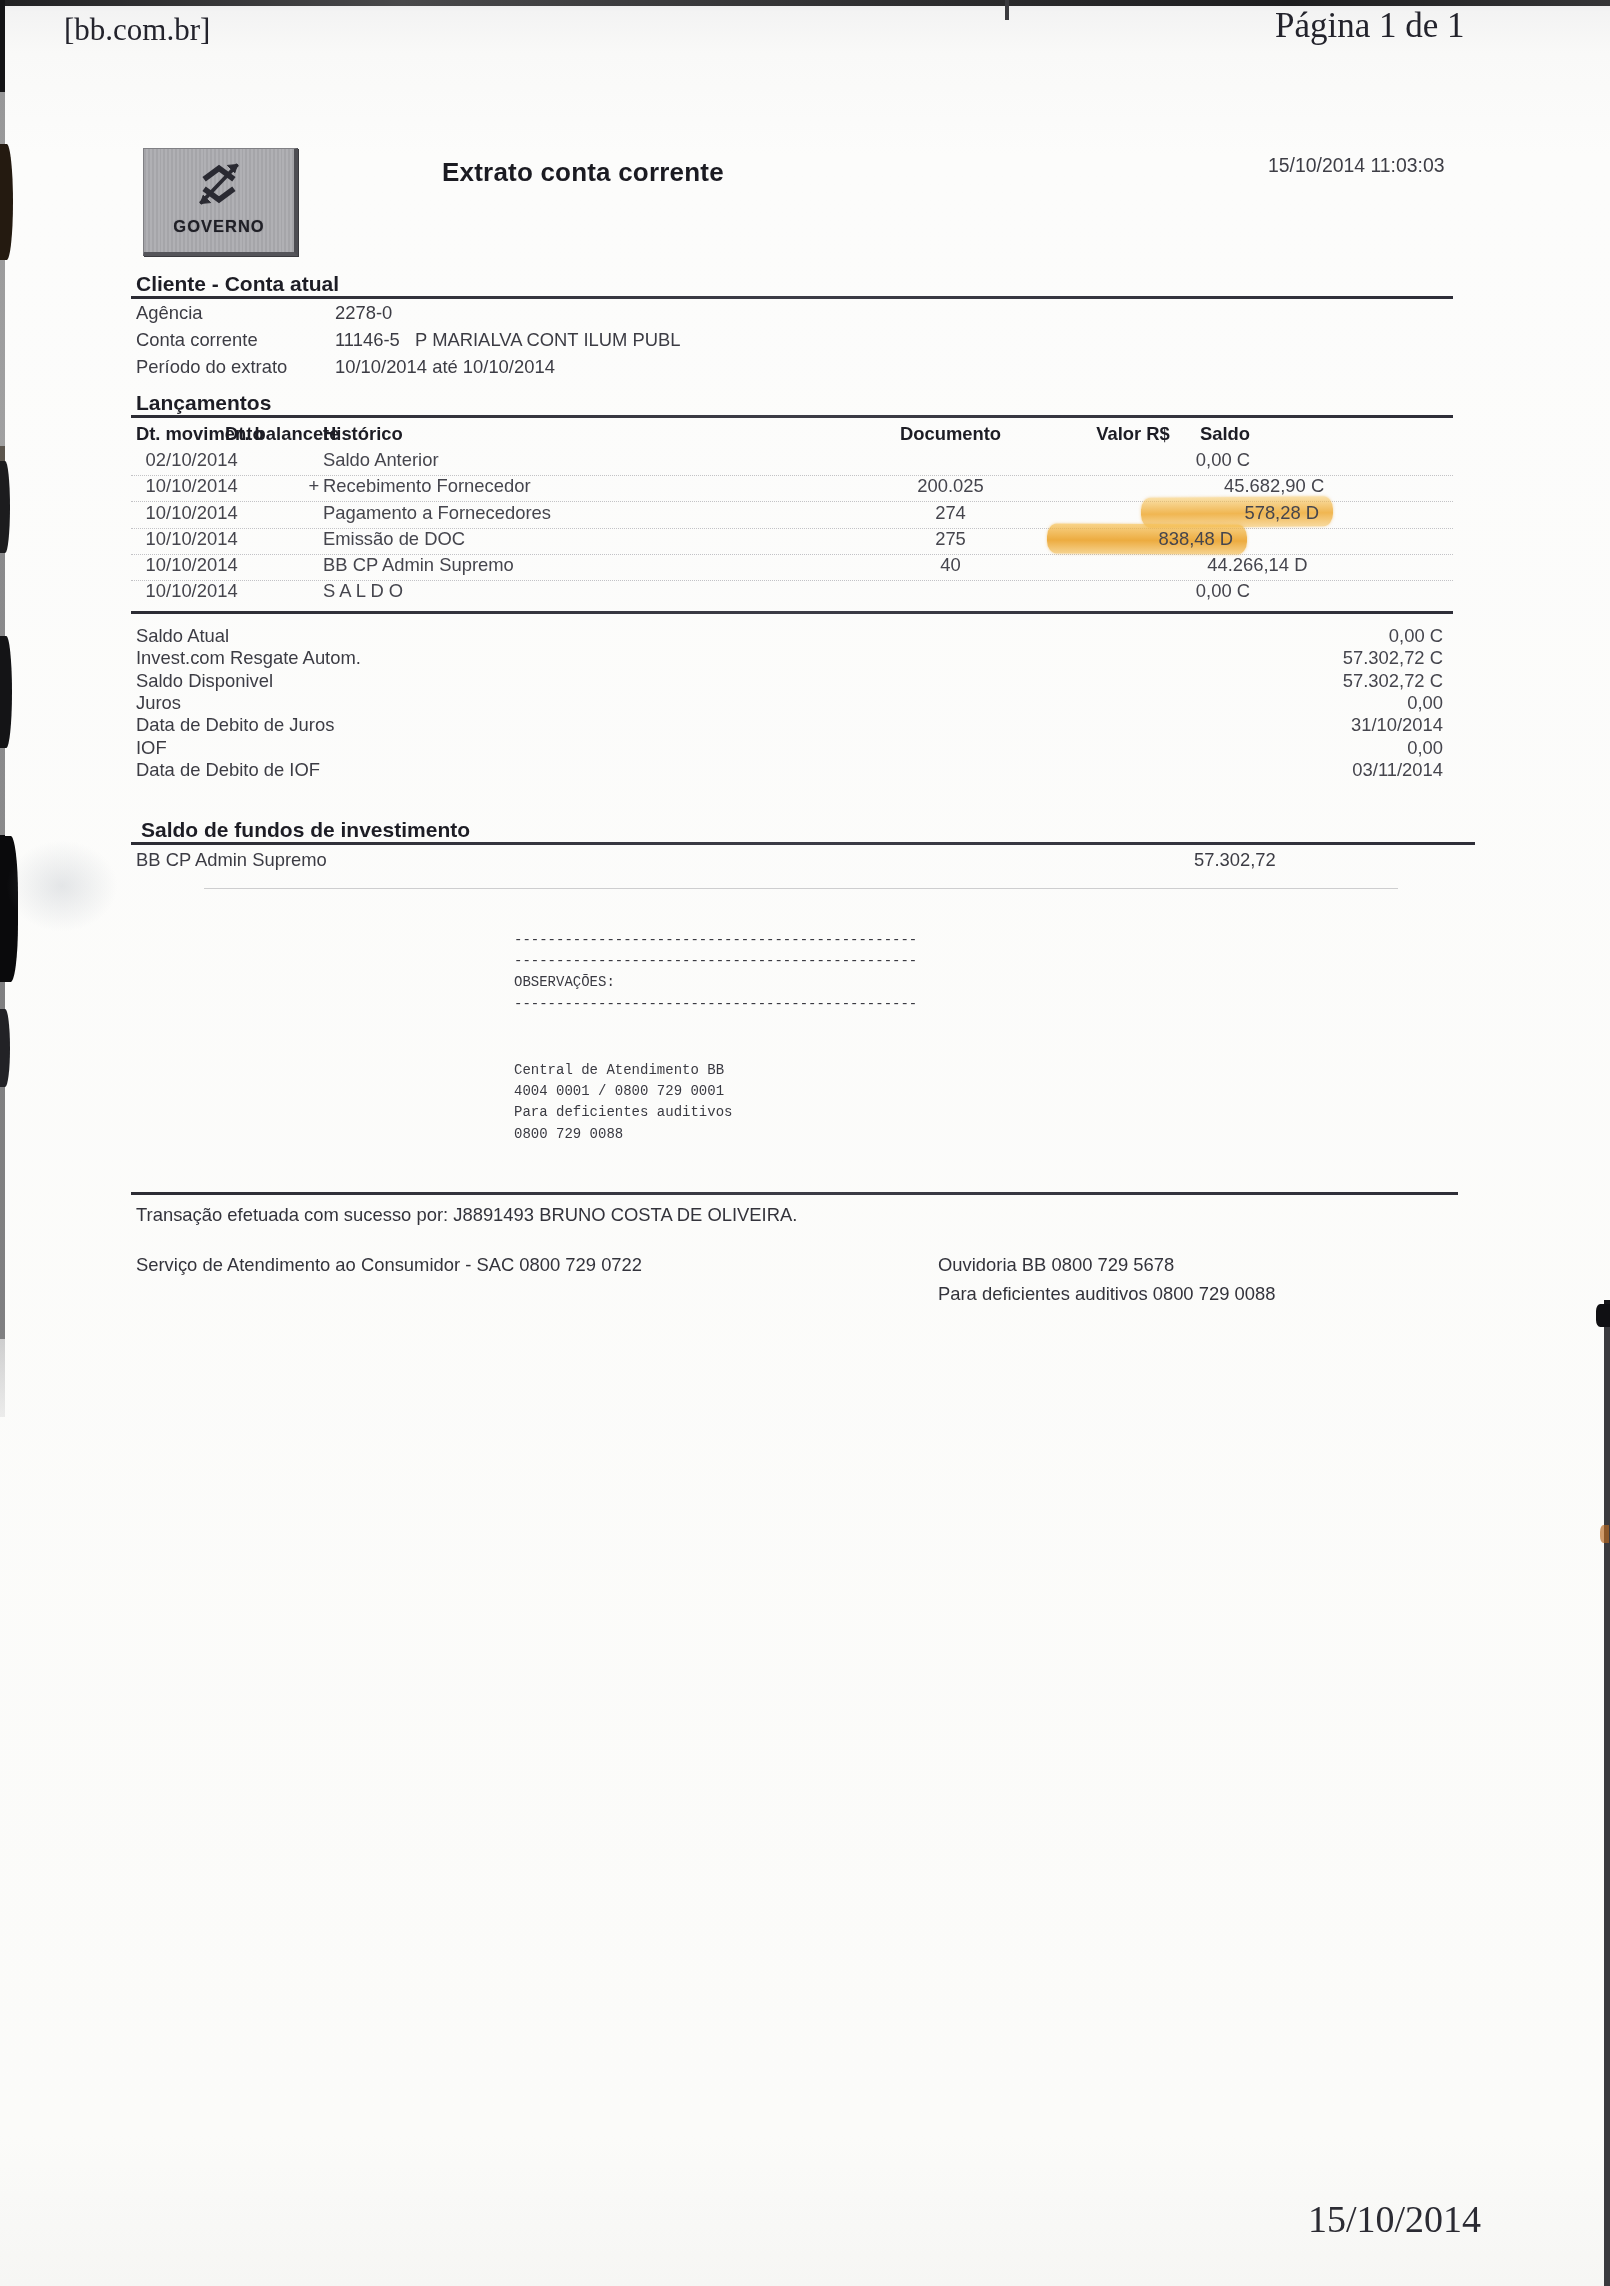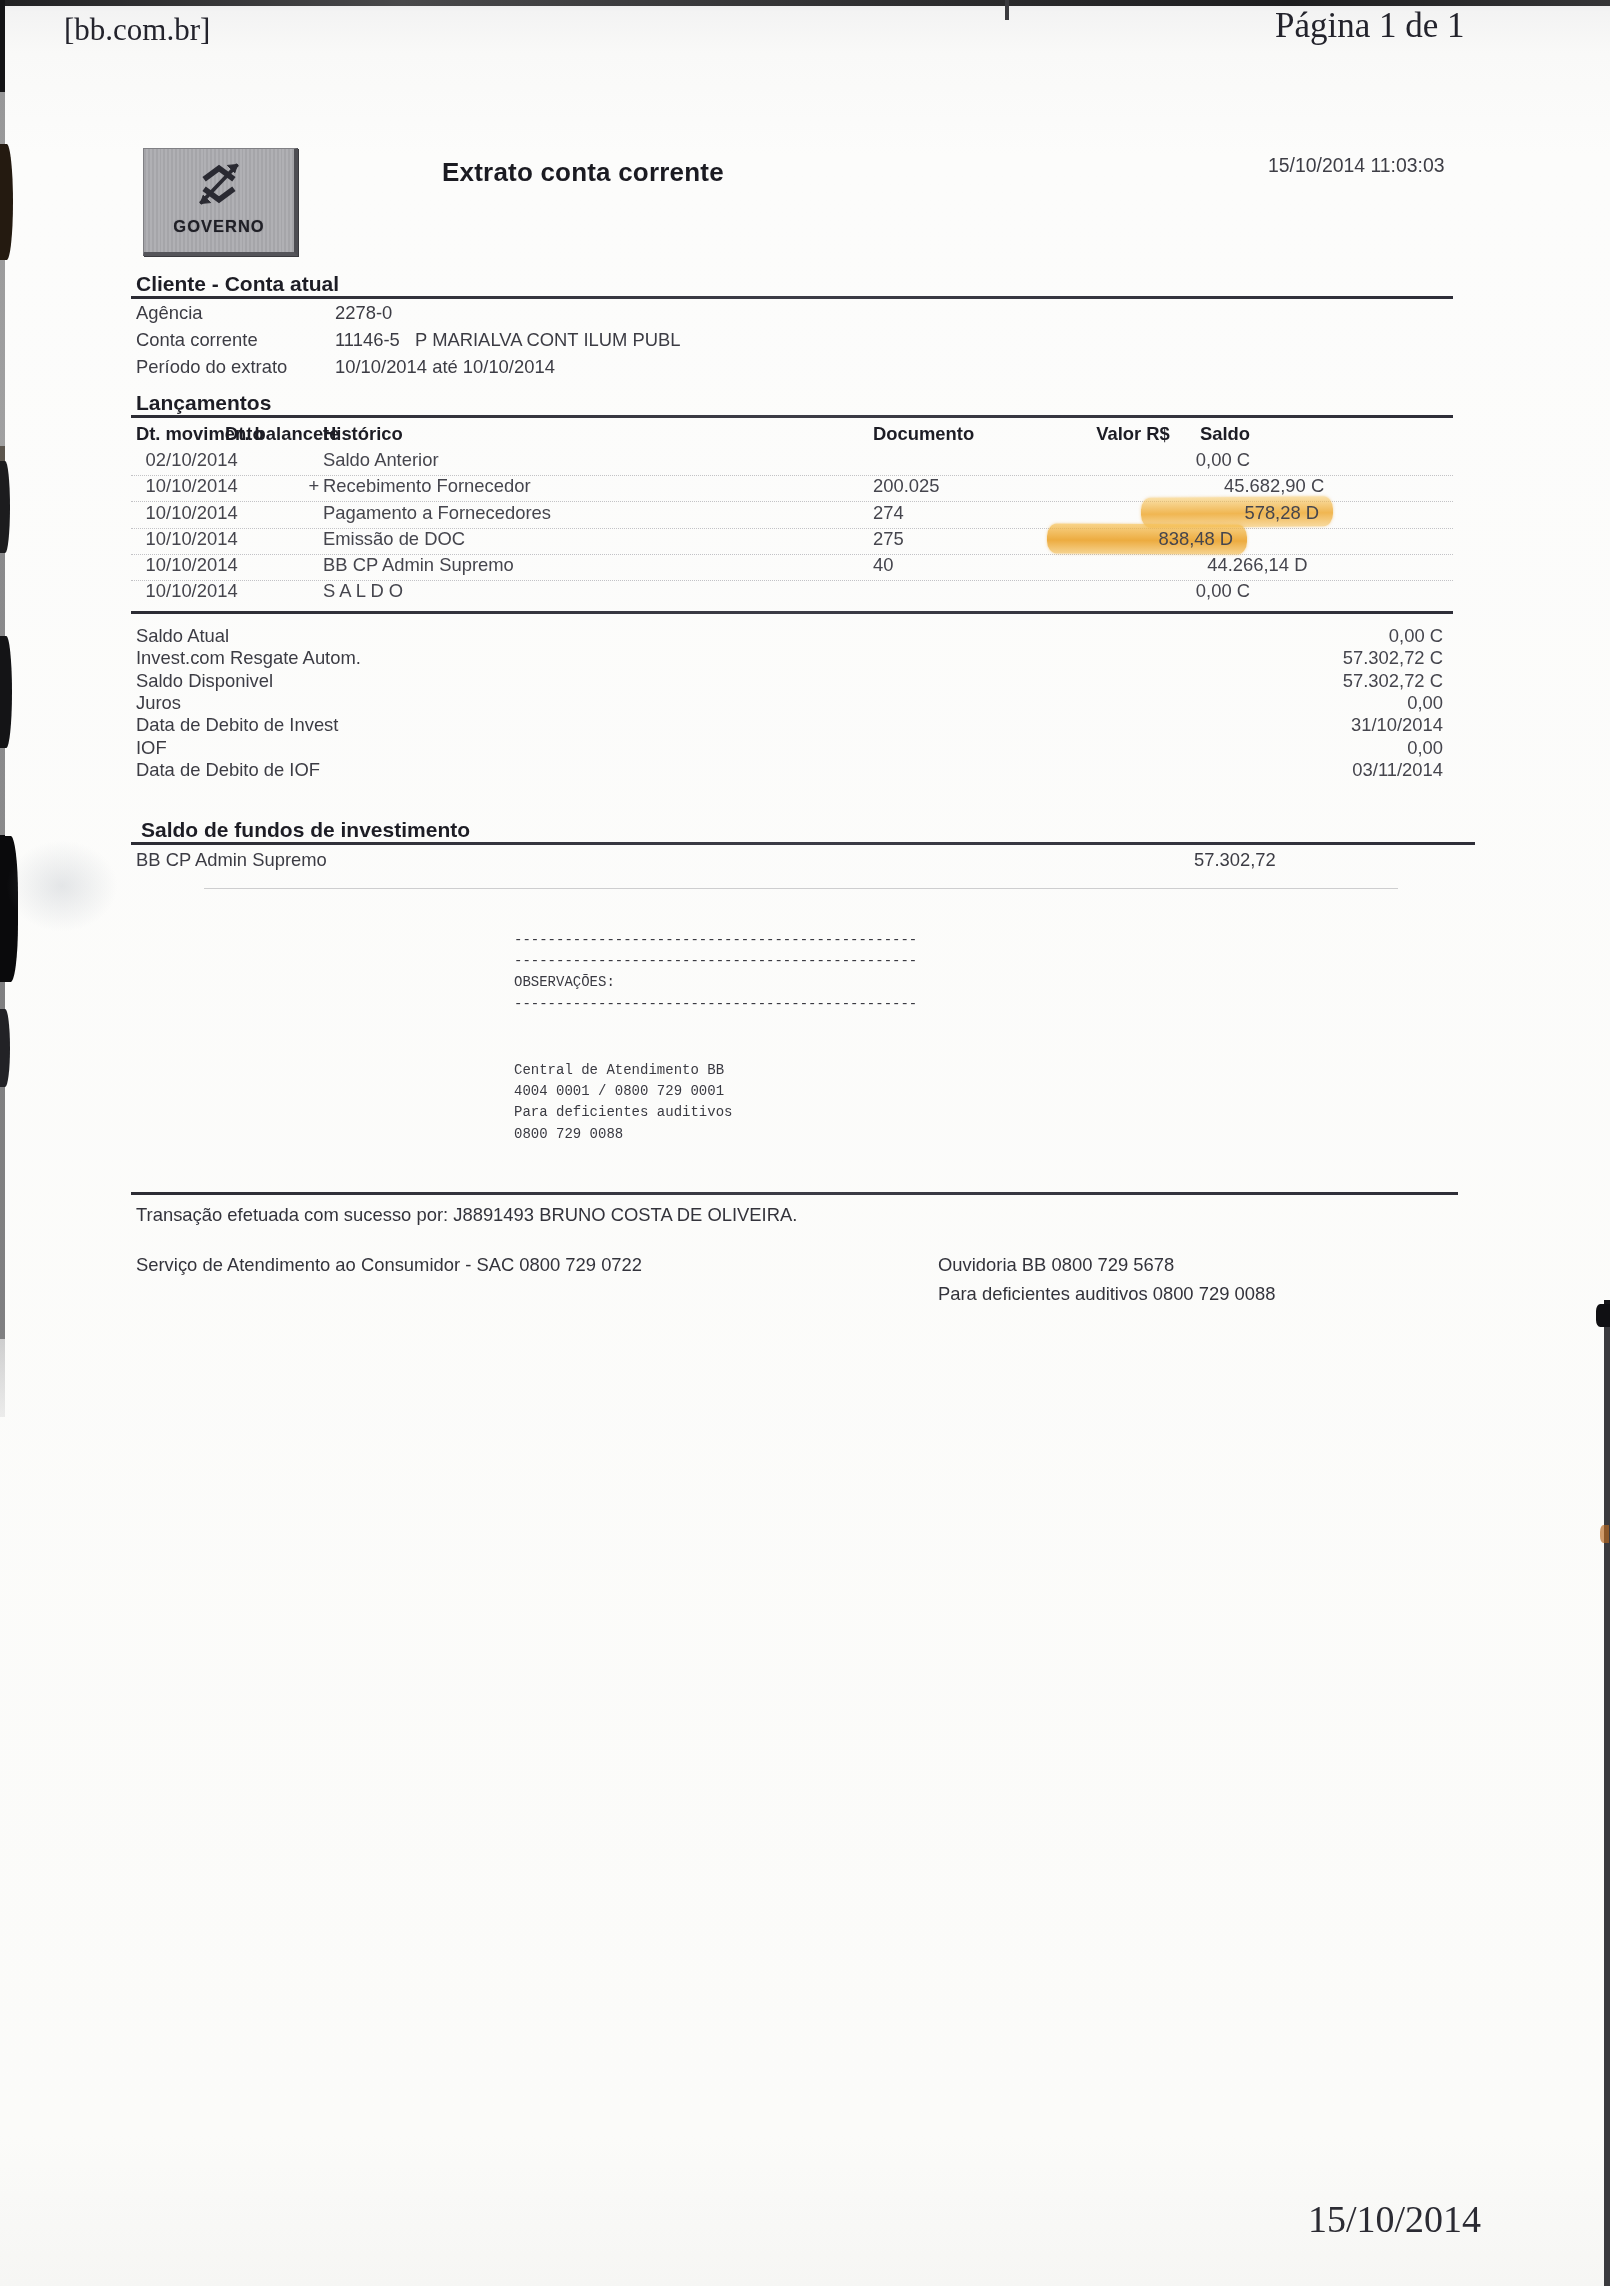--- a/index.html
+++ b/index.html
@@ -50,21 +50,21 @@
   
   .thead,.trow{position:absolute;left:131px;width:1322px;height:26px;}
   .trow{border-bottom:1px dotted rgba(148,148,154,.55);}
   .trow.last{border-bottom:none;}
   .c{position:absolute;top:0;font-size:18.4px;color:#45454d;}
   .c.b{font-weight:bold;color:#1d1d25;}
   .c.date{left:14.6px;}
   .c.hdate{left:4.9px;}
   .c.bal{left:94px;}
   .c.hist{left:192px;}
-  .c.doc{left:742px;width:155px;text-align:left;}
+  .c.doc{left:742px;width:155px;text-align:center;}
   .c.val{left:881px;width:157px;text-align:right;}
   .c.sal{left:991px;width:128px;text-align:right;}
   .sign{position:absolute;left:-14.6px;font-style:normal;}
   .hist{position:relative;}
   .val{position:relative;}
   .vt{position:relative;z-index:2;}
   .hl{position:absolute;z-index:1;right:-13.6px;top:-4.9px;width:192px;height:30px;
     background:linear-gradient(180deg,rgba(248,198,90,.5),rgba(238,170,52,.85) 55%,rgba(244,188,80,.55));
     border-radius:9.7px/12.6px;transform:rotate(-.5deg);box-shadow:0 0 2.9px rgba(238,170,52,.5);}
   .hl.b2{width:200px;top:-3.9px;transform:rotate(.3deg);
@@ -193,21 +193,21 @@
   <div class="rule" style="left:131px;top:611px;width:1322px"></div>
 
   <div class="txt sum-label" style="top:625px">Saldo Atual</div>
   <div class="txt sum-value" style="top:625px">0,00 C</div>
   <div class="txt sum-label" style="top:647px">Invest.com Resgate Autom.</div>
   <div class="txt sum-value" style="top:647px">57.302,72 C</div>
   <div class="txt sum-label" style="top:670px">Saldo Disponivel</div>
   <div class="txt sum-value" style="top:670px">57.302,72 C</div>
   <div class="txt sum-label" style="top:692px">Juros</div>
   <div class="txt sum-value" style="top:692px">0,00</div>
-  <div class="txt sum-label" style="top:714px">Data de Debito de Invest</div>
+  <div class="txt sum-label" style="top:714px">Data de Debito de Juros</div>
   <div class="txt sum-value" style="top:714px">31/10/2014</div>
   <div class="txt sum-label" style="top:737px">IOF</div>
   <div class="txt sum-value" style="top:737px">0,00</div>
   <div class="txt sum-label" style="top:759px">Data de Debito de IOF</div>
   <div class="txt sum-value" style="top:759px">03/11/2014</div>
 
   <div class="sec-head" style="left:141px;top:818px">Saldo de fundos de investimento</div>
   <div class="rule" style="left:131px;top:842px;width:1344px"></div>
   <div class="txt fund-label" style="top:849px">BB CP Admin Supremo</div>
   <div class="txt fund-value" style="top:849px">57.302,72</div>

